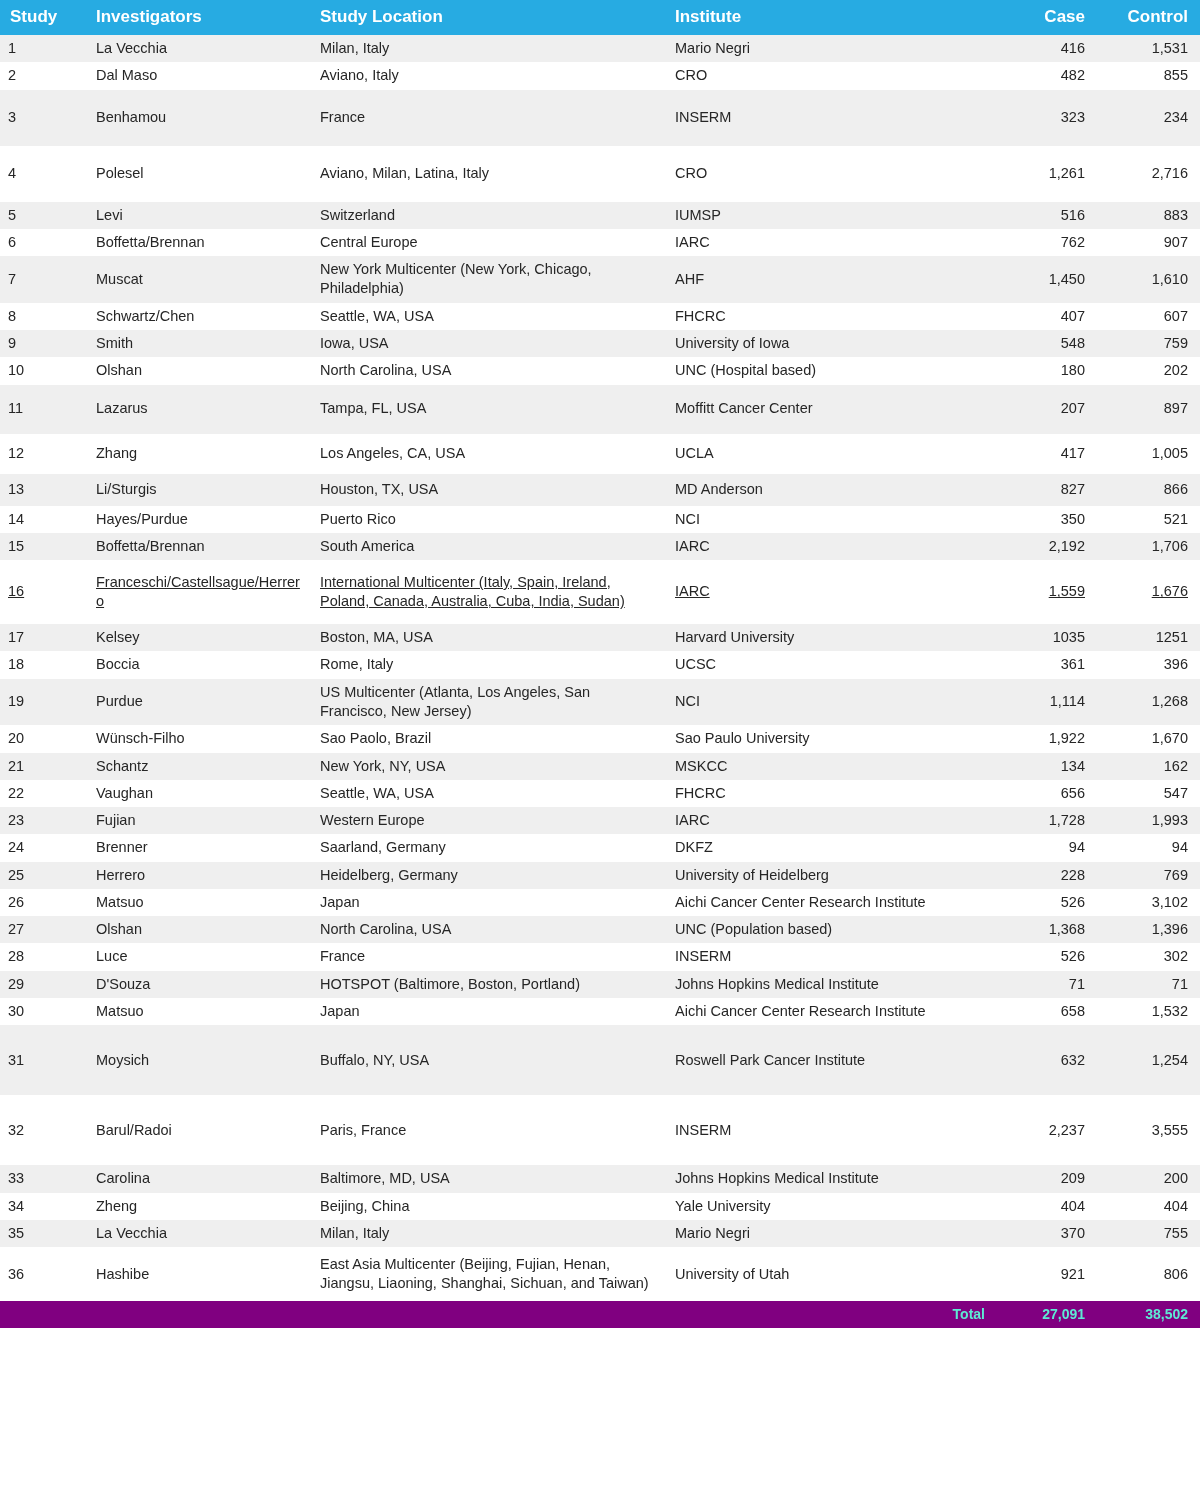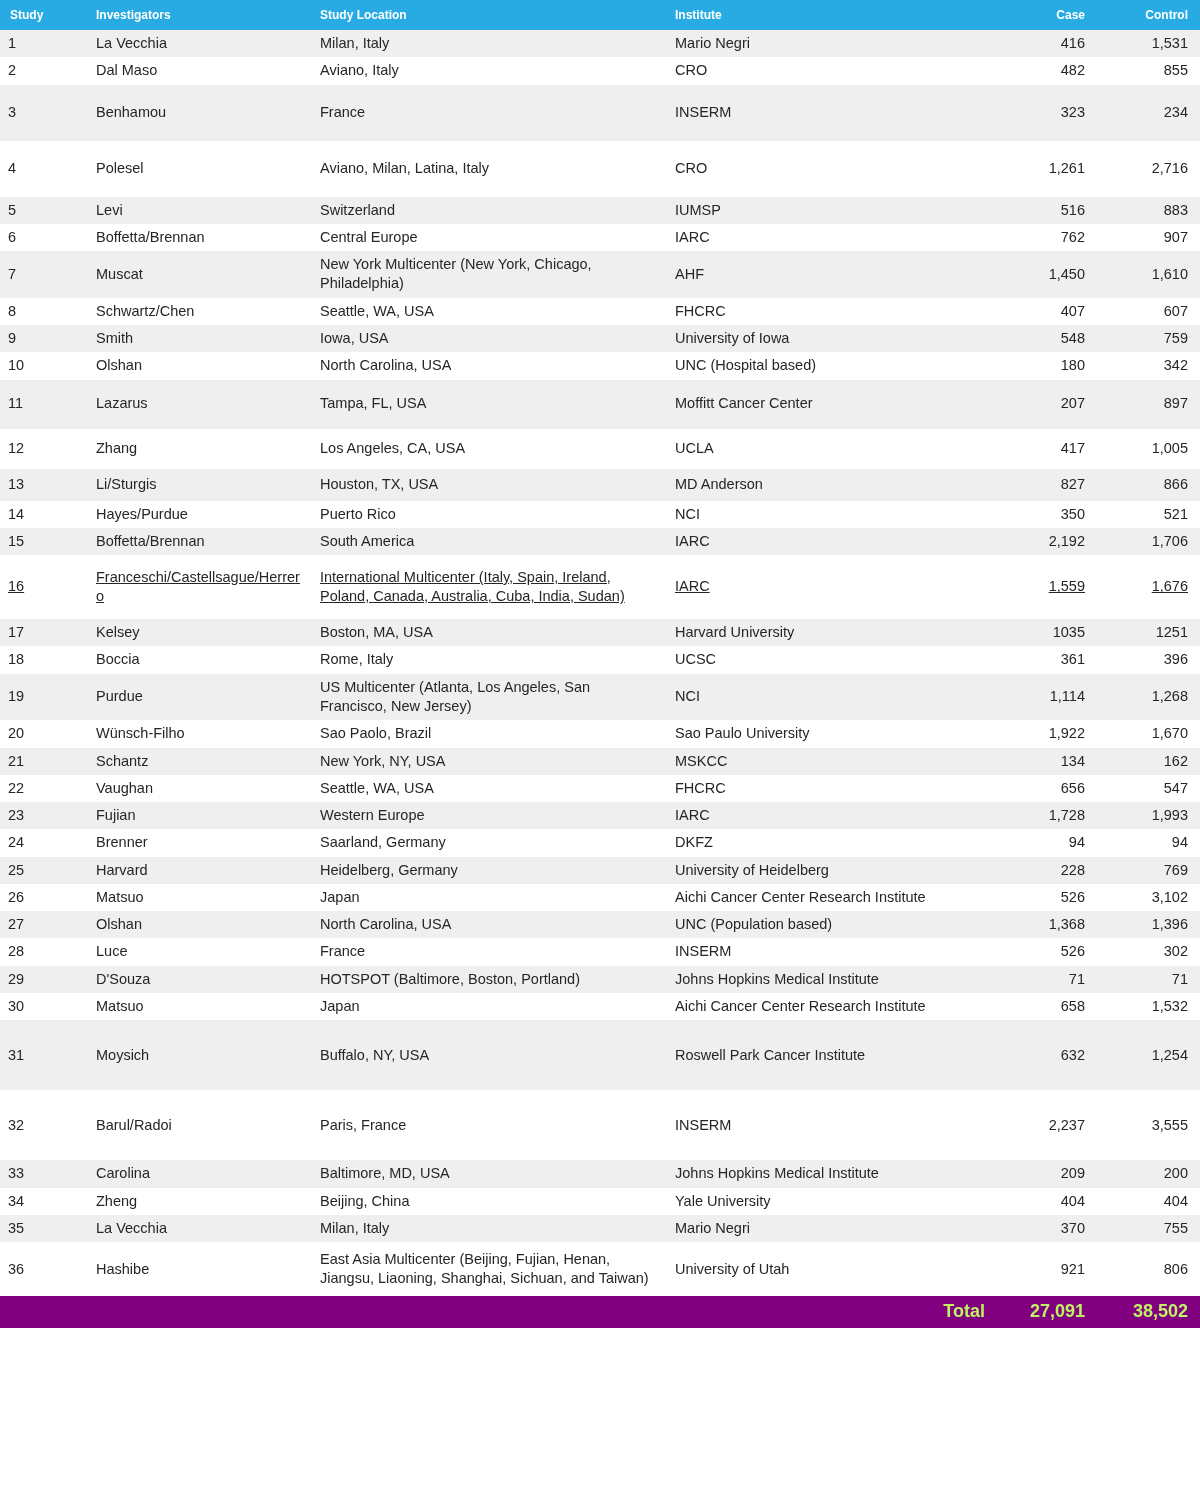--- a/index.html
+++ b/index.html
@@ -30,21 +30,21 @@
   .col-loc     { width: 355px; }
   .col-inst    { width: 330px; }
   .col-case    { width: 102px; }
   .col-control { width: 103px; }
 
   
   thead th {
     background: #27ABE2;
     color: #ffffff;
     font-weight: bold;
-    font-size: 12px;
+    font-size: 17px;
     padding: 7px 10px 8px 10px;
     height: 30px;
     vertical-align: middle;
     white-space: nowrap;
   }
   th.num-head { text-align: right; padding-right: 12px; }
   th.txt-head { text-align: left; }
 
   
   tbody td {
@@ -62,23 +62,23 @@
   tbody tr.even { background: #FFFFFF; }
 
   
   td.c-invest { word-break: break-all; overflow-wrap: anywhere; }
 
   
   tfoot tr {
     background: #800080;
   }
   tfoot td {
-    color: #bef264;
+    color: #5eead4;
     font-weight: bold;
-    font-size: 18px;
+    font-size: 14px;
     padding: 5px 10px 6px 10px;
     height: 26px;
     vertical-align: middle;
   }
   tfoot td.t-label { text-align: right; padding-right: 10px; }
   tfoot td.t-num   { text-align: right; padding-right: 12px; white-space: nowrap; }
   tfoot td.t-blank { }
 </style>
 </head>
 <body>
@@ -174,21 +174,21 @@
         <td class="c-txt">University of Iowa</td>
         <td class="c-num">548</td>
         <td class="c-num">759</td>
       </tr>
       <tr class="even" style="height: 25px;">
         <td class="c-txt c-study">10</td>
         <td class="c-txt c-invest">Olshan</td>
         <td class="c-txt">North Carolina, USA</td>
         <td class="c-txt">UNC (Hospital based)</td>
         <td class="c-num">180</td>
-        <td class="c-num">342</td>
+        <td class="c-num">202</td>
       </tr>
       <tr class="odd" style="height: 49px;">
         <td class="c-txt c-study">11</td>
         <td class="c-txt c-invest">Lazarus</td>
         <td class="c-txt">Tampa, FL, USA</td>
         <td class="c-txt">Moffitt Cancer Center</td>
         <td class="c-num">207</td>
         <td class="c-num">897</td>
       </tr>
       <tr class="even" style="height: 40px;">
@@ -290,21 +290,21 @@
       <tr class="even" style="height: 25px;">
         <td class="c-txt c-study">24</td>
         <td class="c-txt c-invest">Brenner</td>
         <td class="c-txt">Saarland, Germany</td>
         <td class="c-txt">DKFZ</td>
         <td class="c-num">94</td>
         <td class="c-num">94</td>
       </tr>
       <tr class="odd" style="height: 25px;">
         <td class="c-txt c-study">25</td>
-        <td class="c-txt c-invest">Harvard</td>
+        <td class="c-txt c-invest">Herrero</td>
         <td class="c-txt">Heidelberg, Germany</td>
         <td class="c-txt">University of Heidelberg</td>
         <td class="c-num">228</td>
         <td class="c-num">769</td>
       </tr>
       <tr class="even" style="height: 25px;">
         <td class="c-txt c-study">26</td>
         <td class="c-txt c-invest">Matsuo</td>
         <td class="c-txt">Japan</td>
         <td class="c-txt">Aichi Cancer Center Research Institute</td>

